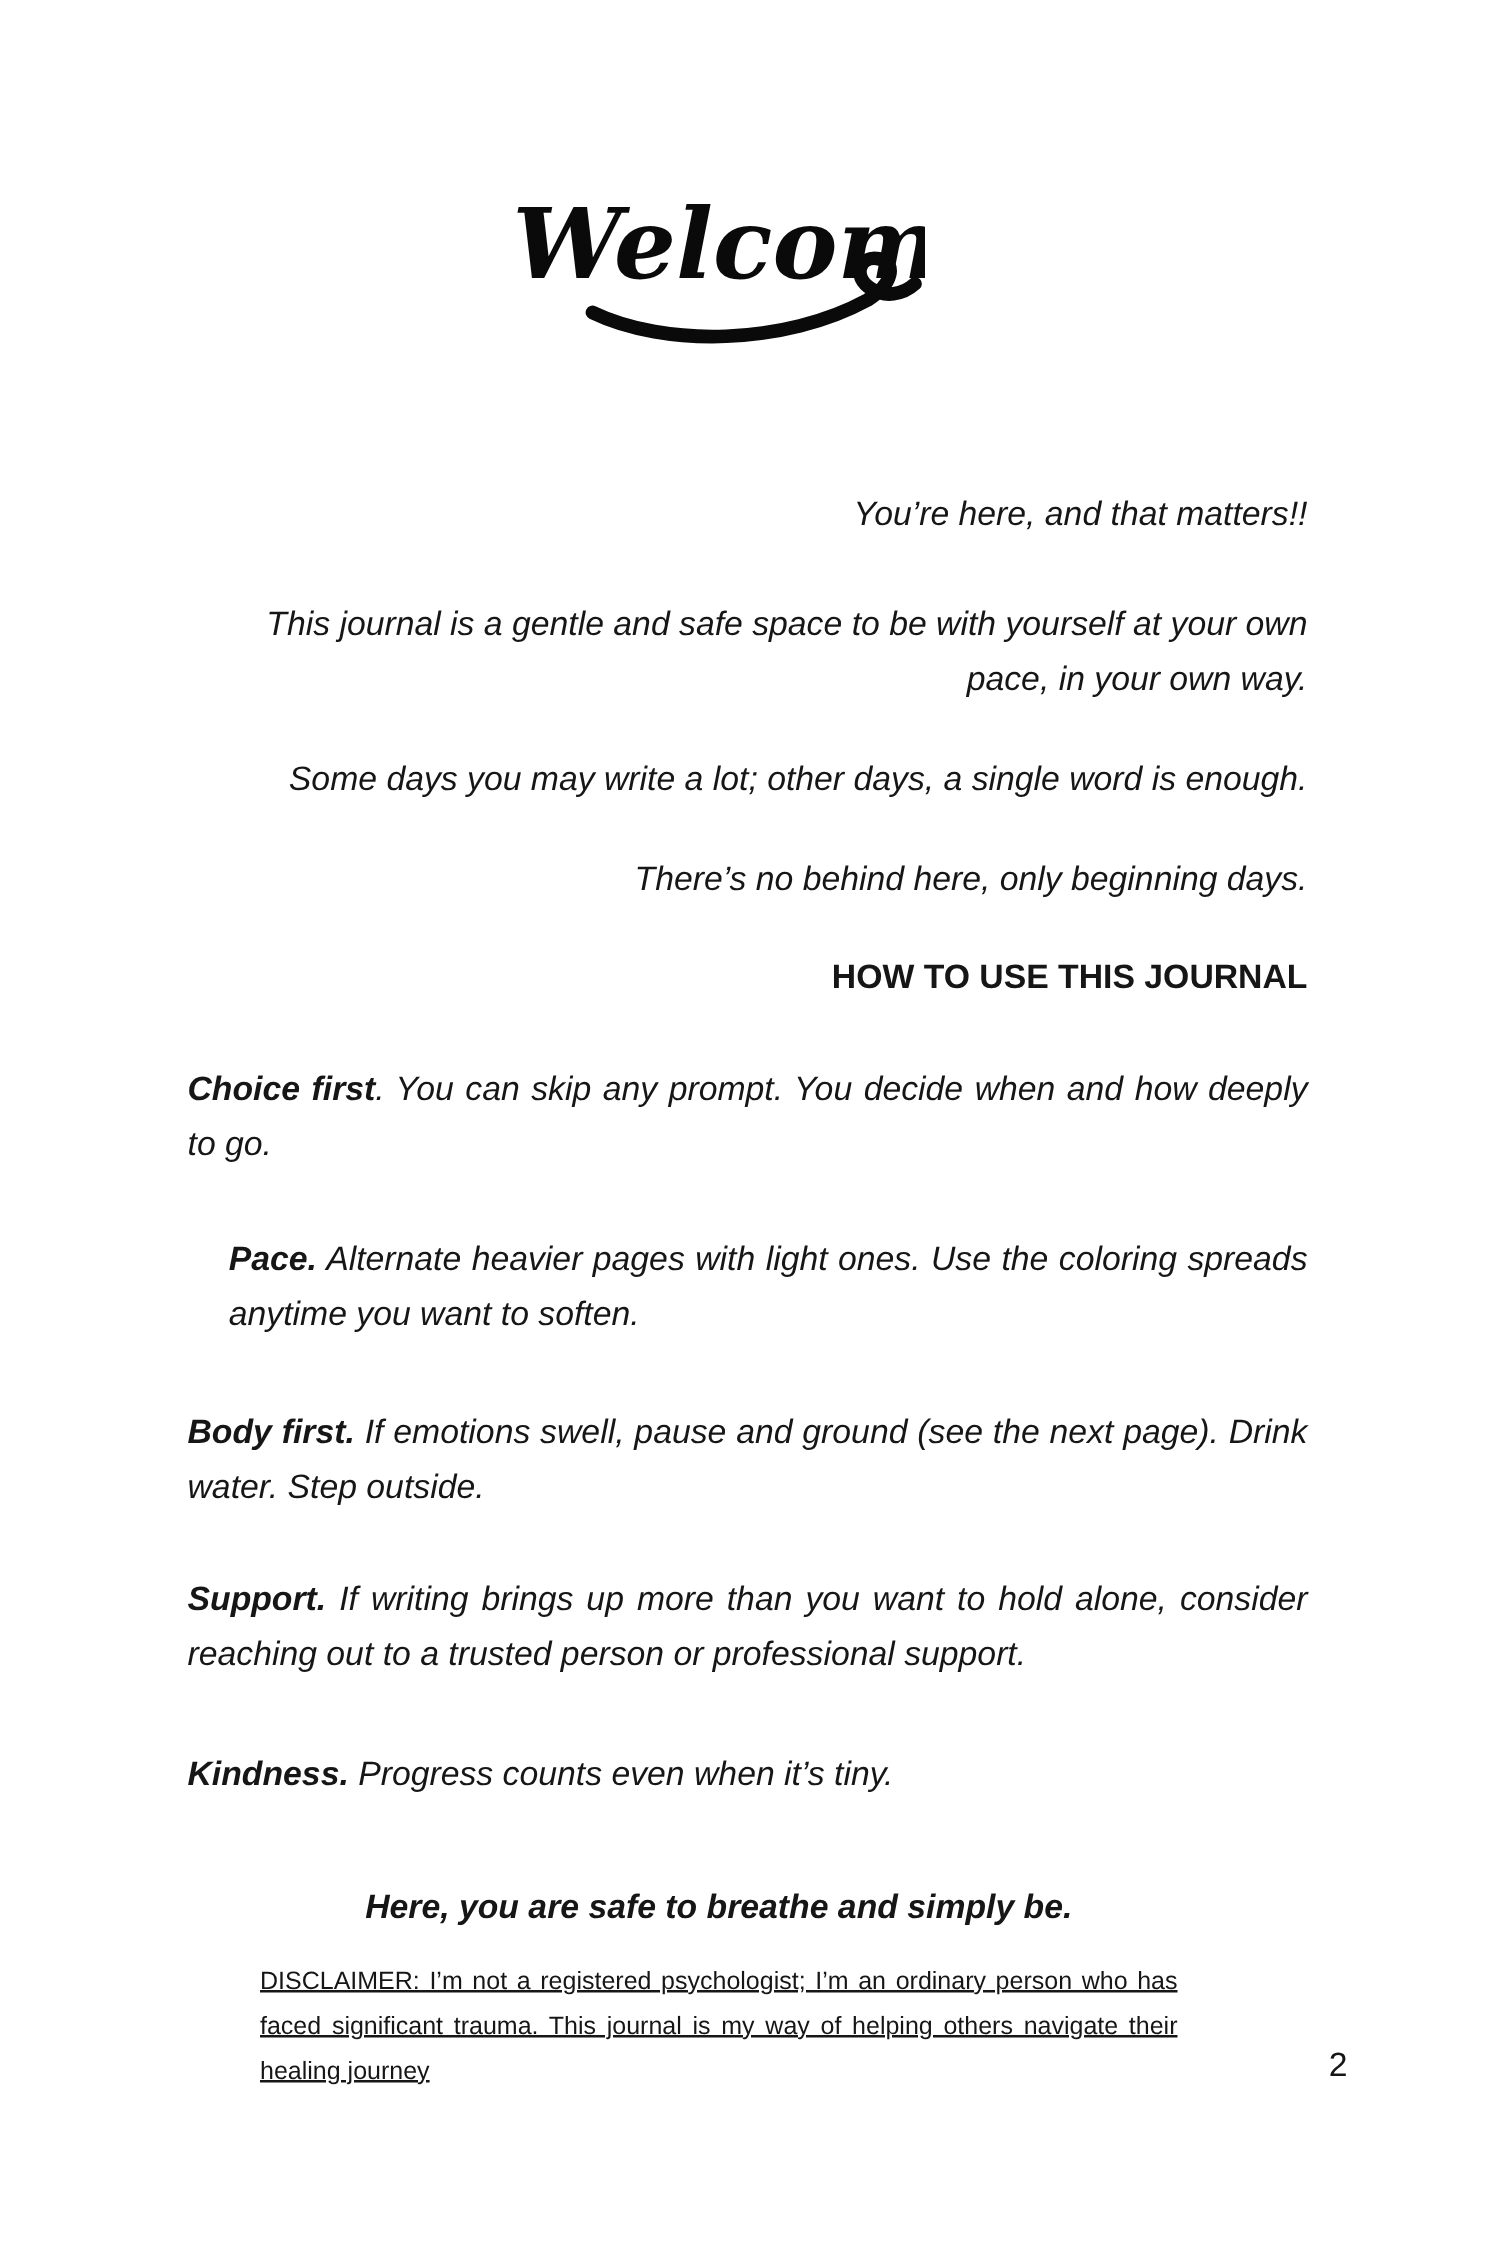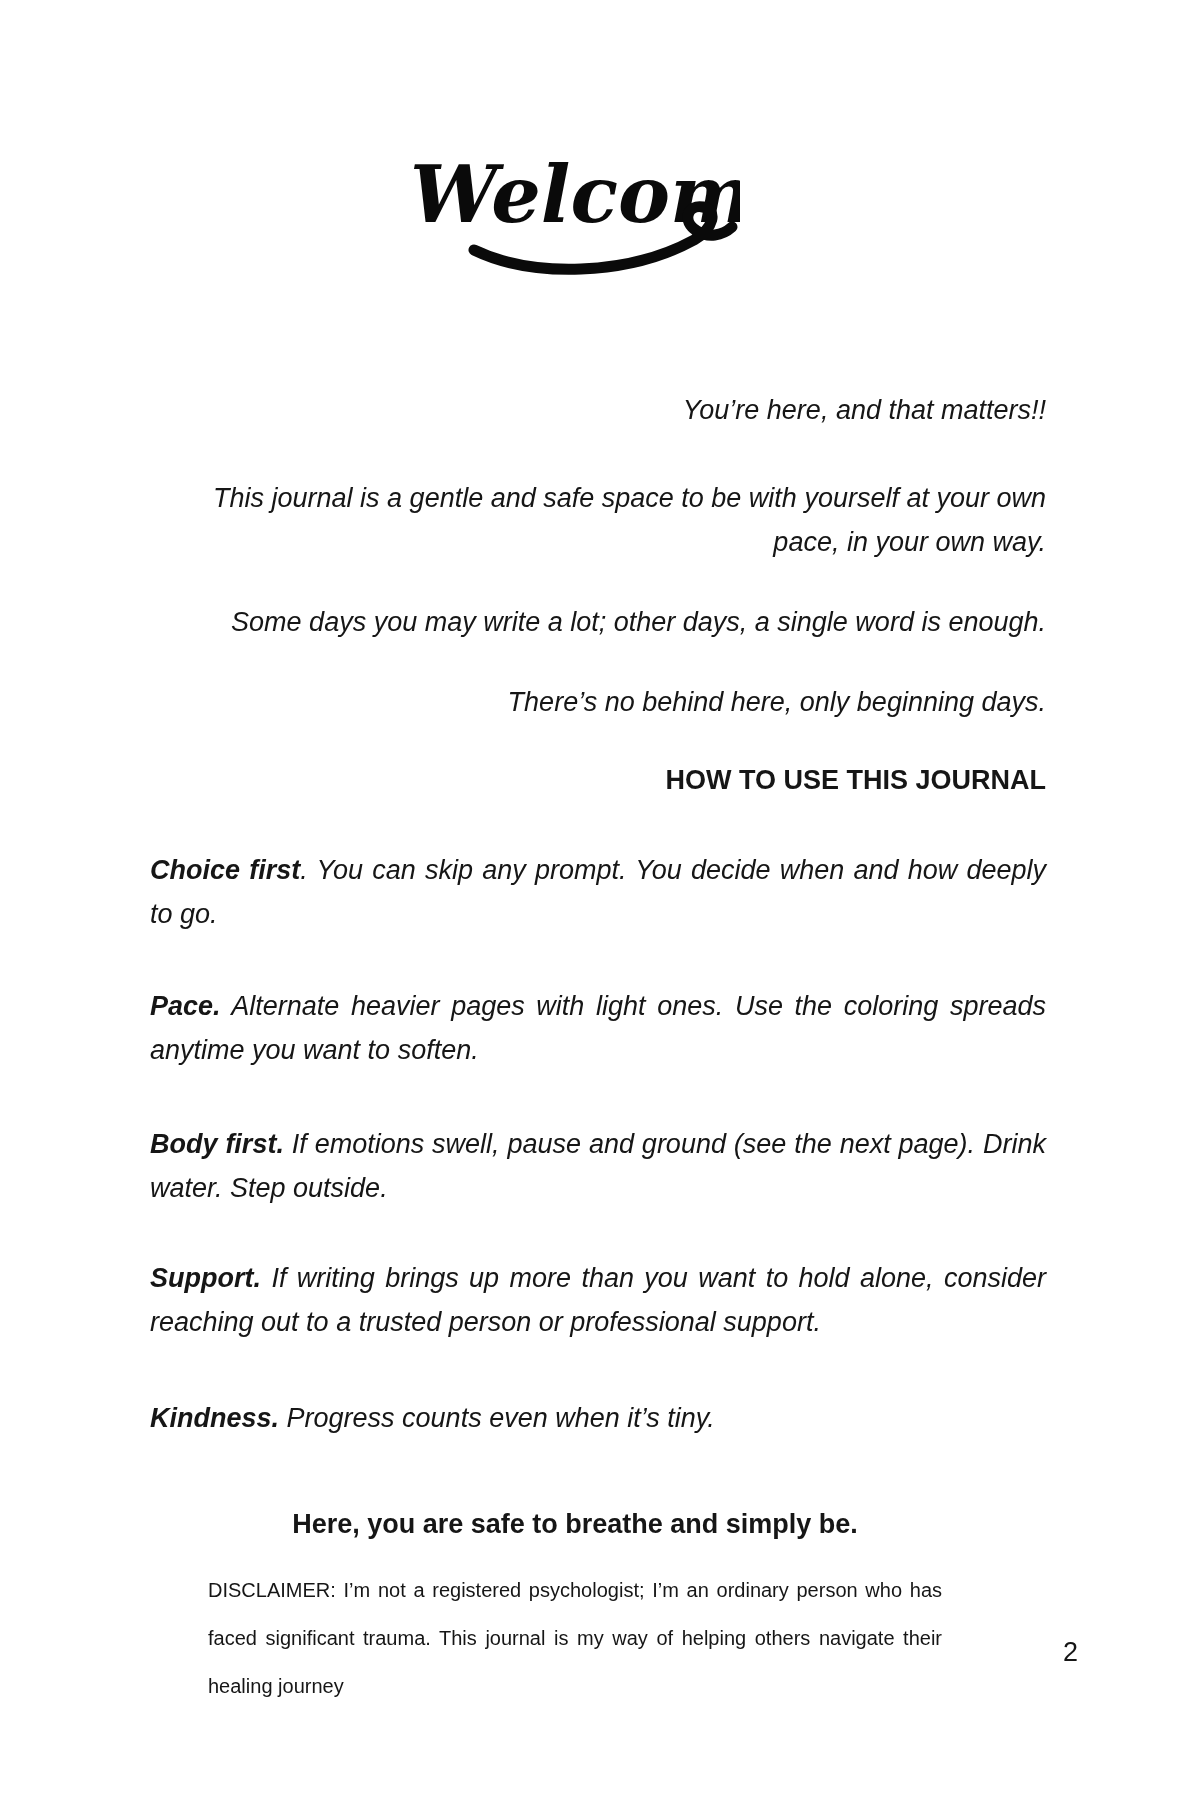--- a/index.html
+++ b/index.html
@@ -19,28 +19,30 @@
 
   p { margin: 0; font-size: 27px; line-height: 44px; }
   .center { text-align: right; font-style: italic; }
   .just   { text-align: justify; font-style: italic; }
   .heading { font-weight: bold; text-align: right; font-size: 27px; line-height: 44px; }
   .lead { font-weight: bold; }
 
   .foot { margin-left: 58px; margin-right: 104px; }
   .closing {
     font-weight: bold;
+    font-style: italic;
     text-align: center;
     font-size: 27px;
     line-height: 36px;
   }
   .disclaimer {
     font-size: 20px;
-    line-height: 48px;
+    line-height: 36px;
     text-align: justify;
+    text-decoration: underline;
   }
   .page-number {
     position: absolute;
     top: 1634px;
     right: 118px;
     font-size: 27px;
     line-height: 36px;
   }
 </style>
 </head>
@@ -61,21 +63,21 @@
     <p class="center" style="margin-top: 44px;">This journal is a gentle and safe space to be with yourself at your own pace, in your own way.</p>
 
     <p class="center" style="margin-top: 36px;">Some days you may write a lot; other days, a single word is enough.</p>
 
     <p class="center" style="margin-top: 36px;">There’s no behind here, only beginning days.</p>
 
     <p class="heading" style="margin-top: 34px;">HOW TO USE THIS JOURNAL</p>
 
     <p class="just" style="margin-top: 46px;"><strong class="lead">Choice first</strong><span>. </span><span>You can skip any prompt. You decide when and how deeply to go.</span></p>
 
-    <p class="just" style="margin-top: 48px;"><strong class="lead">Pace.</strong><span> </span><span>Alternate heavier pages with light ones. Use the coloring spreads anytime you want to soften.</span></p>
+    <p class="just" style="margin-top: 48px; margin-left: 33px;"><strong class="lead">Pace.</strong><span> </span><span>Alternate heavier pages with light ones. Use the coloring spreads anytime you want to soften.</span></p>
 
     <p class="just" style="margin-top: 50px;"><strong class="lead">Body first.</strong><span> </span><span>If emotions swell, pause and ground (see the next page). Drink water. Step outside.</span></p>
 
     <p class="just" style="margin-top: 46px;"><strong class="lead">Support.</strong><span> </span><span>If writing brings up more than you want to hold alone, consider reaching out to a trusted person or professional support.</span></p>
 
     <p class="just" style="margin-top: 52px;"><strong class="lead">Kindness.</strong><span> </span><span>Progress counts even when it’s tiny.</span></p>
 
     <div class="foot">
       <p class="closing" style="margin-top: 66px;">Here, you are safe to breathe and simply be.</p>
 

